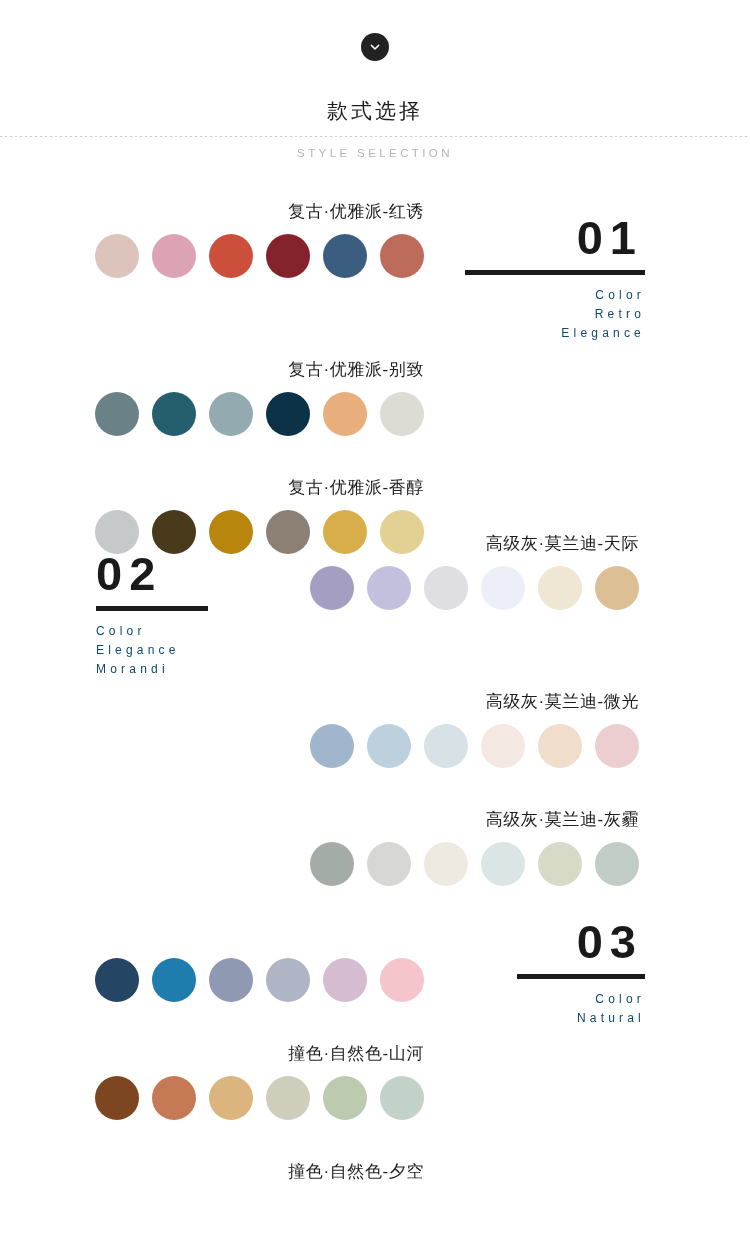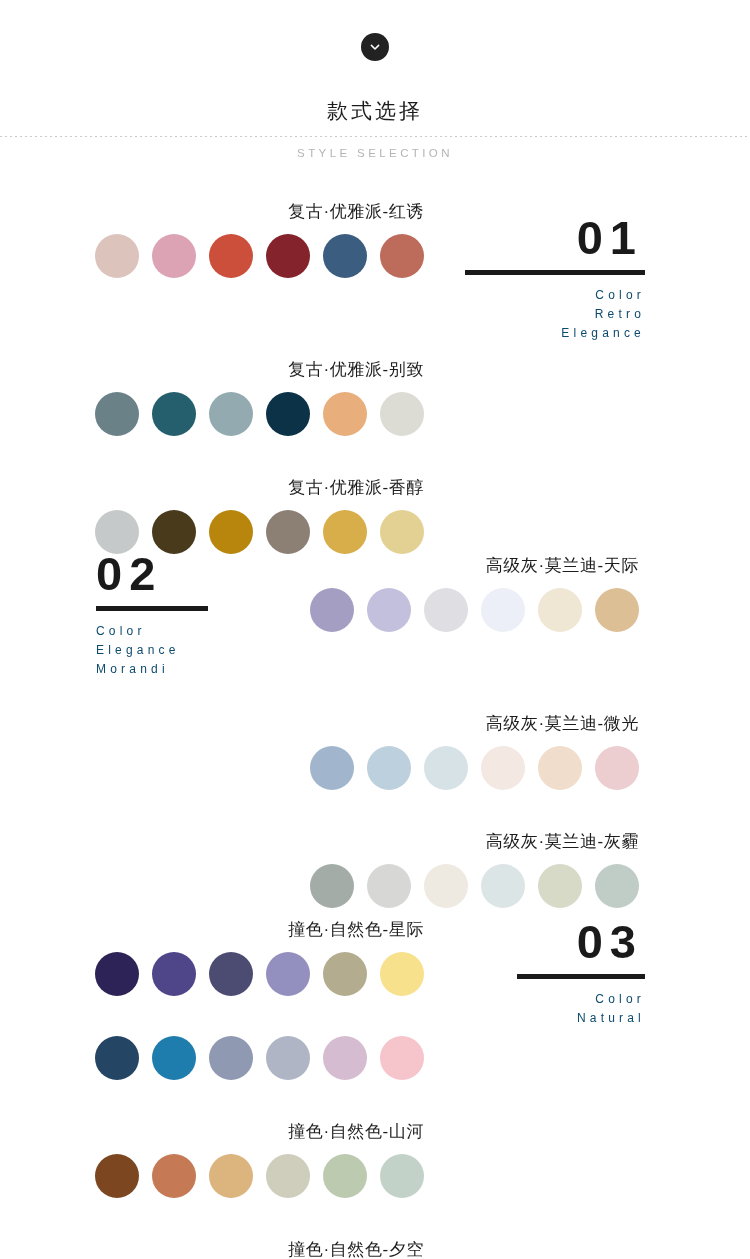--- a/index.html
+++ b/index.html
@@ -84,21 +84,21 @@
   .cap-right { text-align: right; }
   .cap-left { text-align: left; }
   .cap-right .cap-num { padding-right: 2px; }
 
   
   .s1-palettes { position: absolute; left: 95px;  top: 200px; }
   .s1-caption  { position: absolute; right: 105px; top: 214px; width: 180px; }
   .s1-caption .cap-bar { margin-left: auto; width: 100%; }
 
   .s2-caption  { position: absolute; left: 96px;  top: 550px; width: 112px; }
-  .s2-palettes { position: absolute; left: 310px; top: 554px; }
+  .s2-palettes { position: absolute; left: 310px; top: 532px; }
 
   .s3-palettes { position: absolute; left: 95px;  top: 918px; }
   .s3-caption  { position: absolute; right: 105px; top: 918px; width: 128px; }
   .s3-caption .cap-bar { margin-left: auto; width: 100%; }
 </style>
 </head>
 <body>
 
 <div class="page">
 
@@ -201,31 +201,20 @@
         <div class="sw" style="background:#d7d7d5"></div>
         <div class="sw" style="background:#eeeae1"></div>
         <div class="sw" style="background:#dce5e5"></div>
         <div class="sw" style="background:#d6dac7"></div>
         <div class="sw" style="background:#bfcdc6"></div>
       </div>
     </div>
   </div>
 
   <div class="section s3-palettes">
-    <div class="pal-row">
-      <div class="pal-label">撞色·自然色-星际</div>
-      <div class="swatches">
-        <div class="sw" style="background:#2d2356"></div>
-        <div class="sw" style="background:#4f4589"></div>
-        <div class="sw" style="background:#4c4c72"></div>
-        <div class="sw" style="background:#9390bf"></div>
-        <div class="sw" style="background:#b3ac8e"></div>
-        <div class="sw" style="background:#f7e18d"></div>
-      </div>
-    </div>
     <div class="row-gap"></div>
     <div class="pal-row">
       <div class="swatches">
         <div class="sw" style="background:#254564"></div>
         <div class="sw" style="background:#1f7dad"></div>
         <div class="sw" style="background:#9099b2"></div>
         <div class="sw" style="background:#b0b5c6"></div>
         <div class="sw" style="background:#d5bcd0"></div>
         <div class="sw" style="background:#f6c4cb"></div>
       </div>

